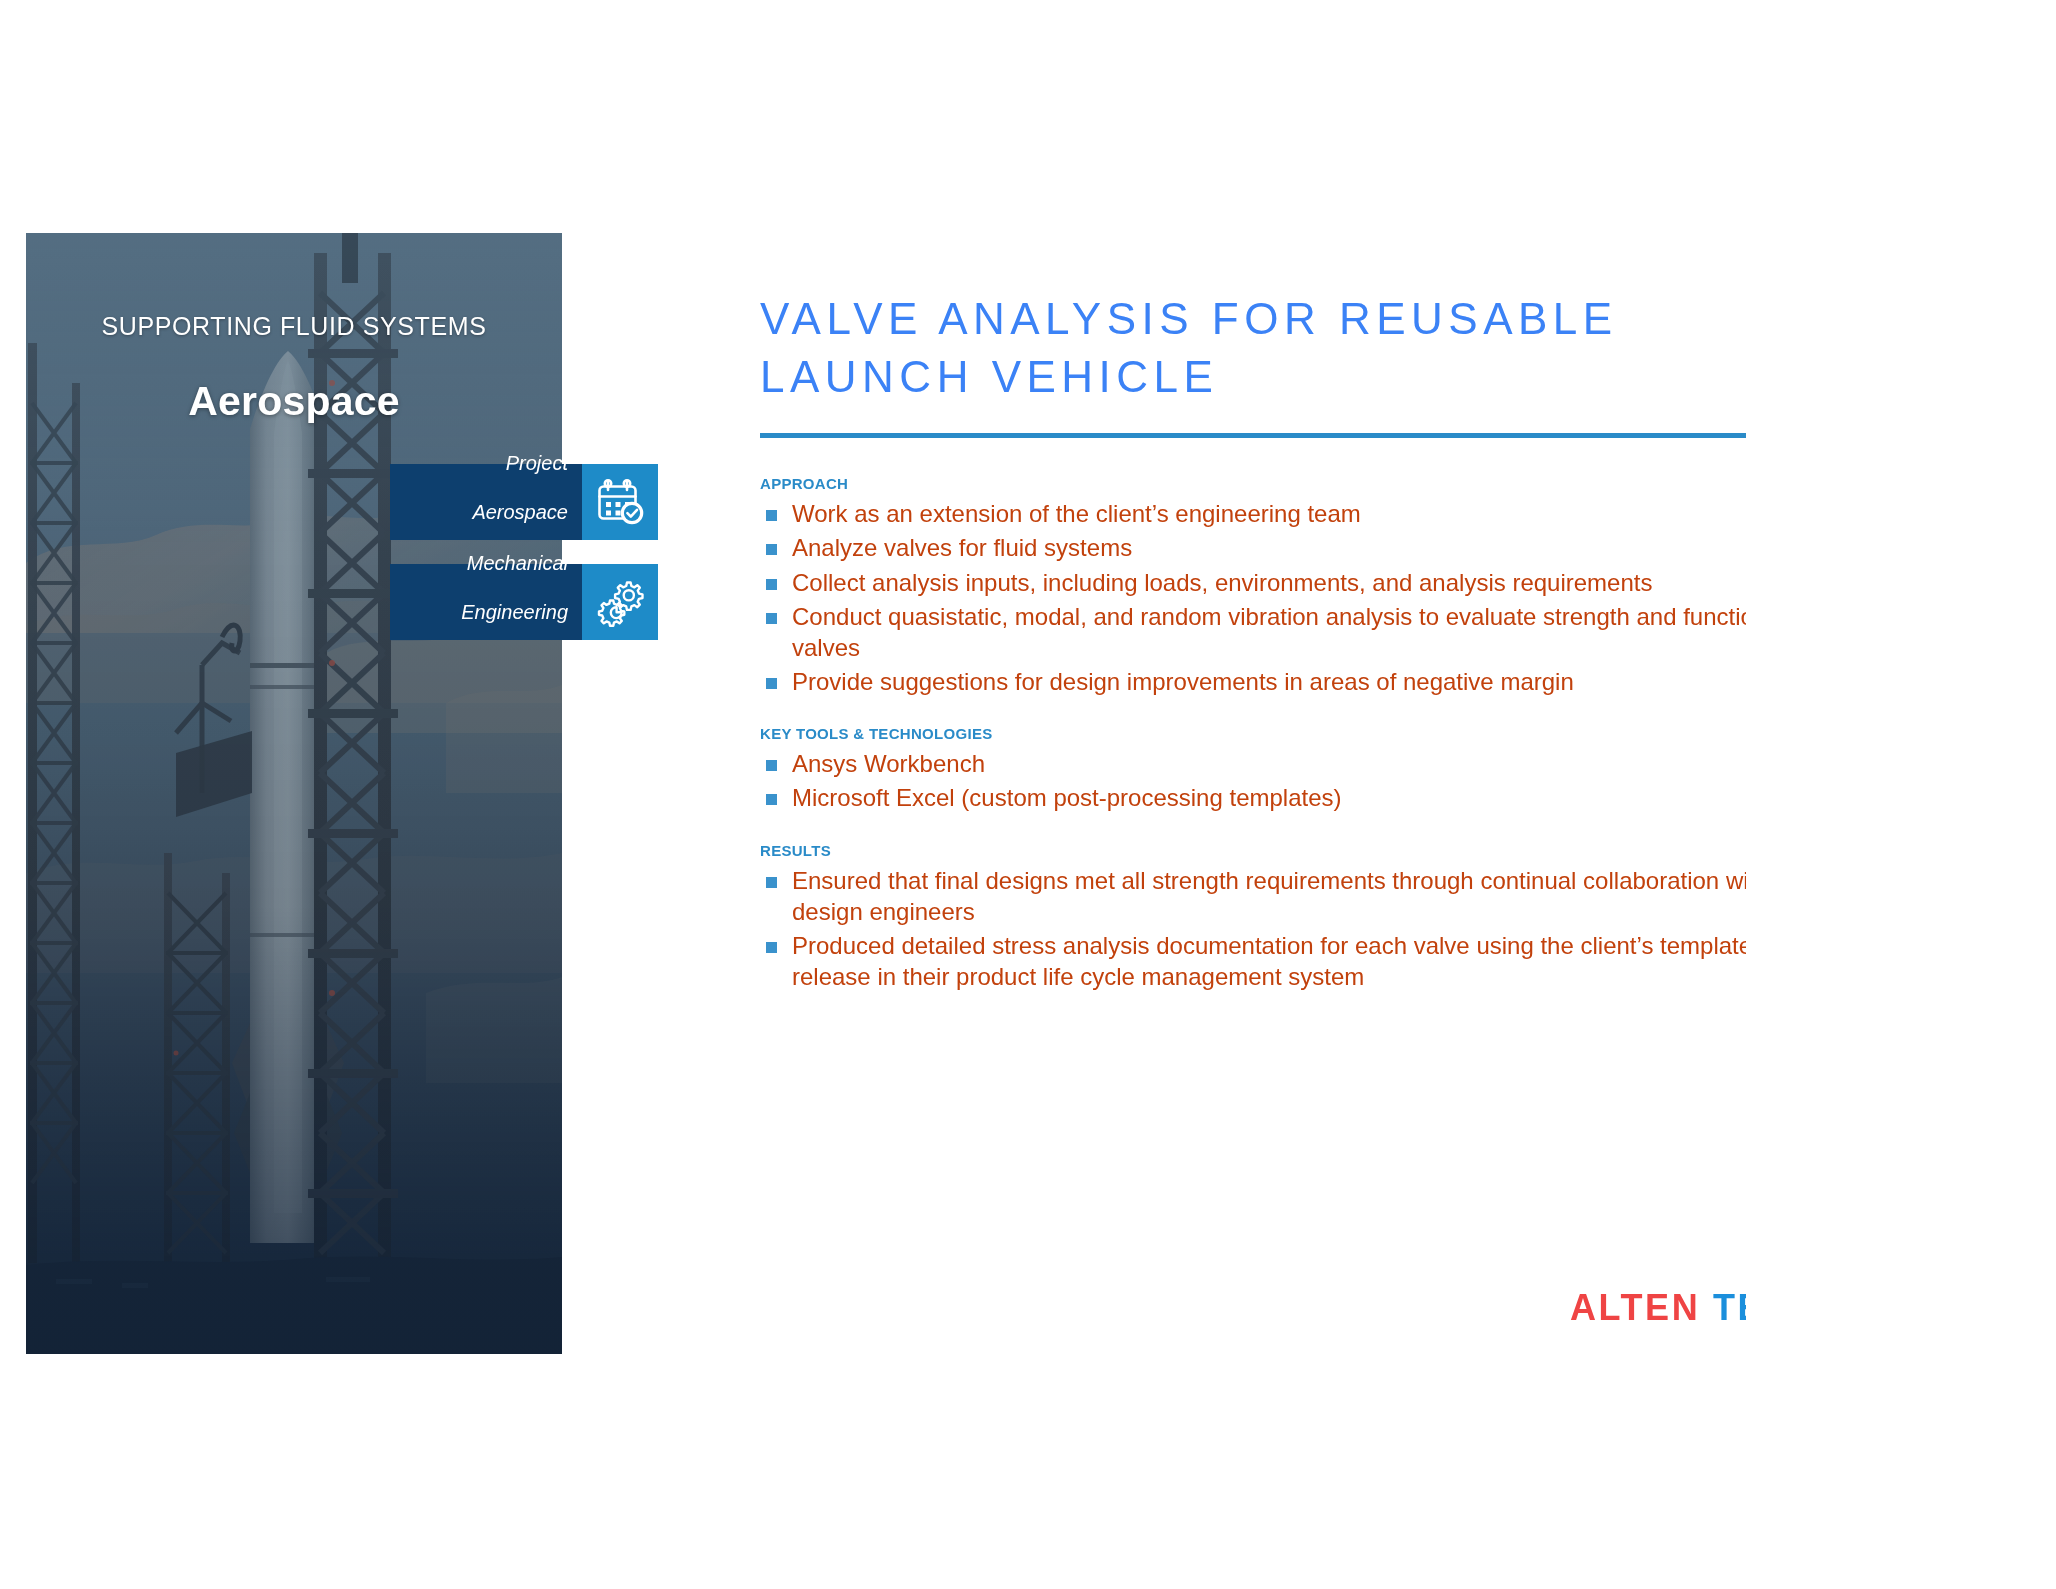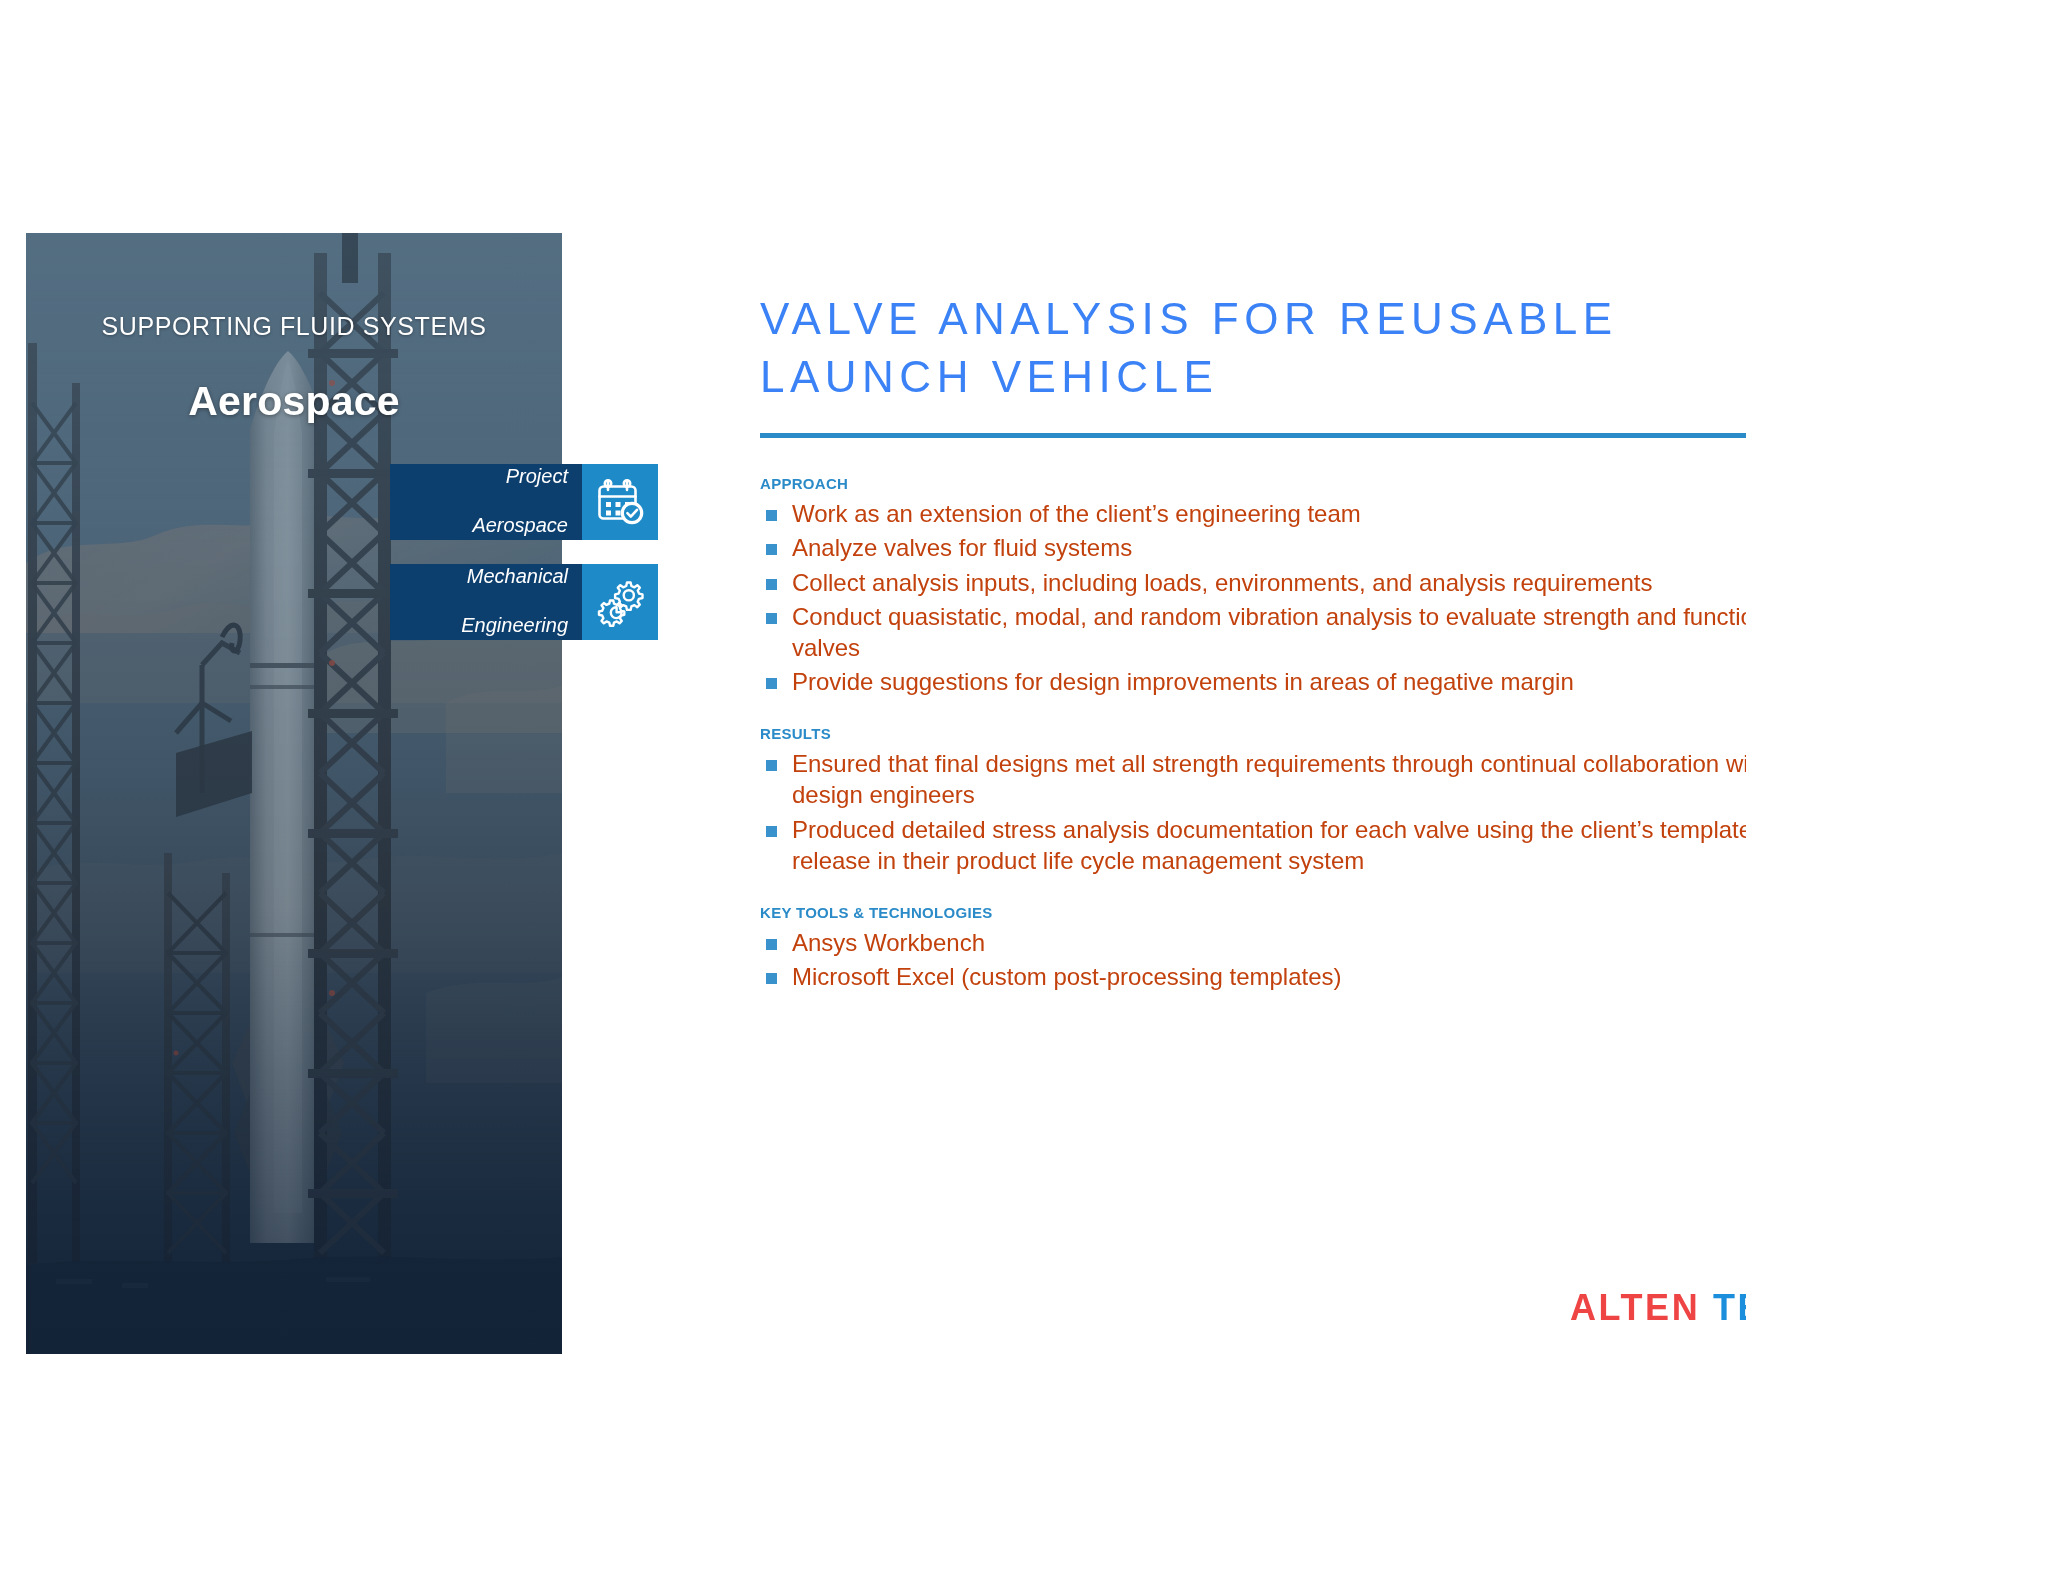--- a/index.html
+++ b/index.html
@@ -89,23 +89,23 @@
   .badge {
     display: flex;
     align-items: stretch;
     height: 76px;
     margin-bottom: 24px;
   }
   .badge-label {
     flex: 1 1 auto;
     background: #0d3f6e;
     display: flex;
-    align-items: flex-start;
+    align-items: flex-end;
     justify-content: flex-end;
-    padding: 0 14px 8px 10px;
+    padding: 0 14px 16px 10px;
     box-sizing: border-box;
   }
   .badge-label span {
     color: #ffffff;
     font-style: italic;
     font-size: 20px;
     line-height: 1.22;
     text-align: right;
     display: block;
   }
@@ -445,43 +445,43 @@
           <span>Conduct quasistatic, modal, and random vibration analysis to evaluate strength and functionality of the valves</span>
         </li>
         <li>
           <span class="sq"></span>
           <span>Provide suggestions for design improvements in areas of negative margin</span>
         </li>
       </ul>
     </div>
 
     <div class="section">
+      <h2 class="section-heading">KEY TOOLS &amp; TECHNOLOGIES</h2>
+      <ul class="bullets">
+        <li>
+          <span class="sq"></span>
+          <span>Ansys Workbench</span>
+        </li>
+        <li>
+          <span class="sq"></span>
+          <span>Microsoft Excel (custom post-processing templates)</span>
+        </li>
+      </ul>
+    </div>
+
+    <div class="section">
       <h2 class="section-heading">RESULTS</h2>
       <ul class="bullets">
         <li>
           <span class="sq"></span>
           <span>Ensured that final designs met all strength requirements through continual collaboration with the client’s design engineers</span>
         </li>
         <li>
           <span class="sq"></span>
           <span>Produced detailed stress analysis documentation for each valve using the client’s templates, ready for release in their product life cycle management system</span>
-        </li>
-      </ul>
-    </div>
-
-    <div class="section">
-      <h2 class="section-heading">KEY TOOLS &amp; TECHNOLOGIES</h2>
-      <ul class="bullets">
-        <li>
-          <span class="sq"></span>
-          <span>Ansys Workbench</span>
-        </li>
-        <li>
-          <span class="sq"></span>
-          <span>Microsoft Excel (custom post-processing templates)</span>
         </li>
       </ul>
     </div>
   </div>
 
   <div class="logo">
     <span class="alten">ALTEN</span><span>&nbsp;</span><span class="technology">TECHNOLOGY</span>
   </div>
 
   <div class="edge-rule"></div>

